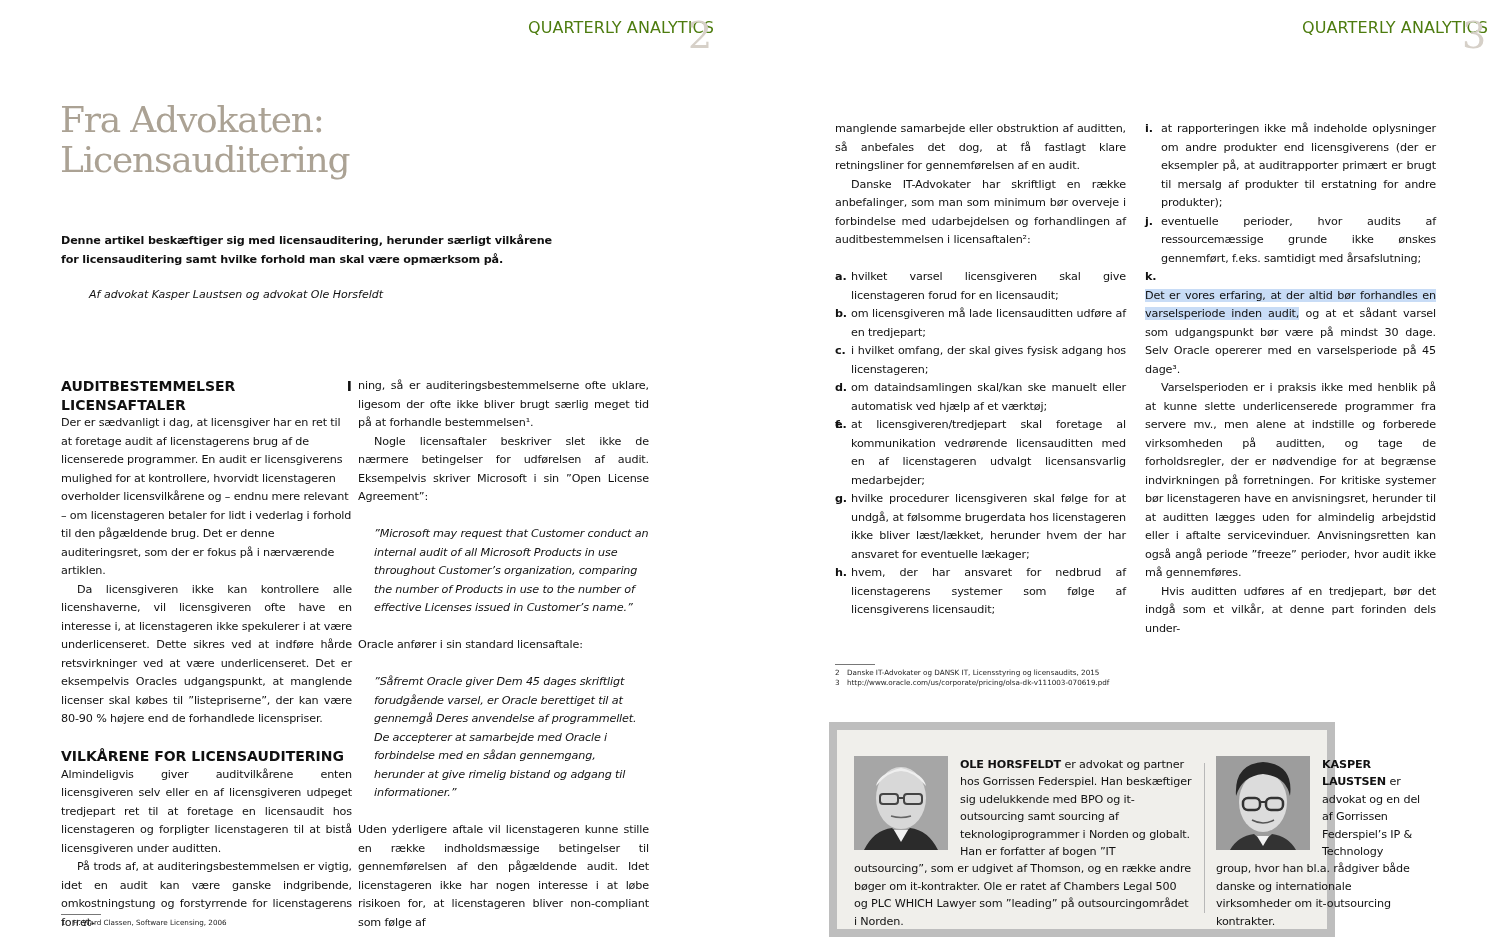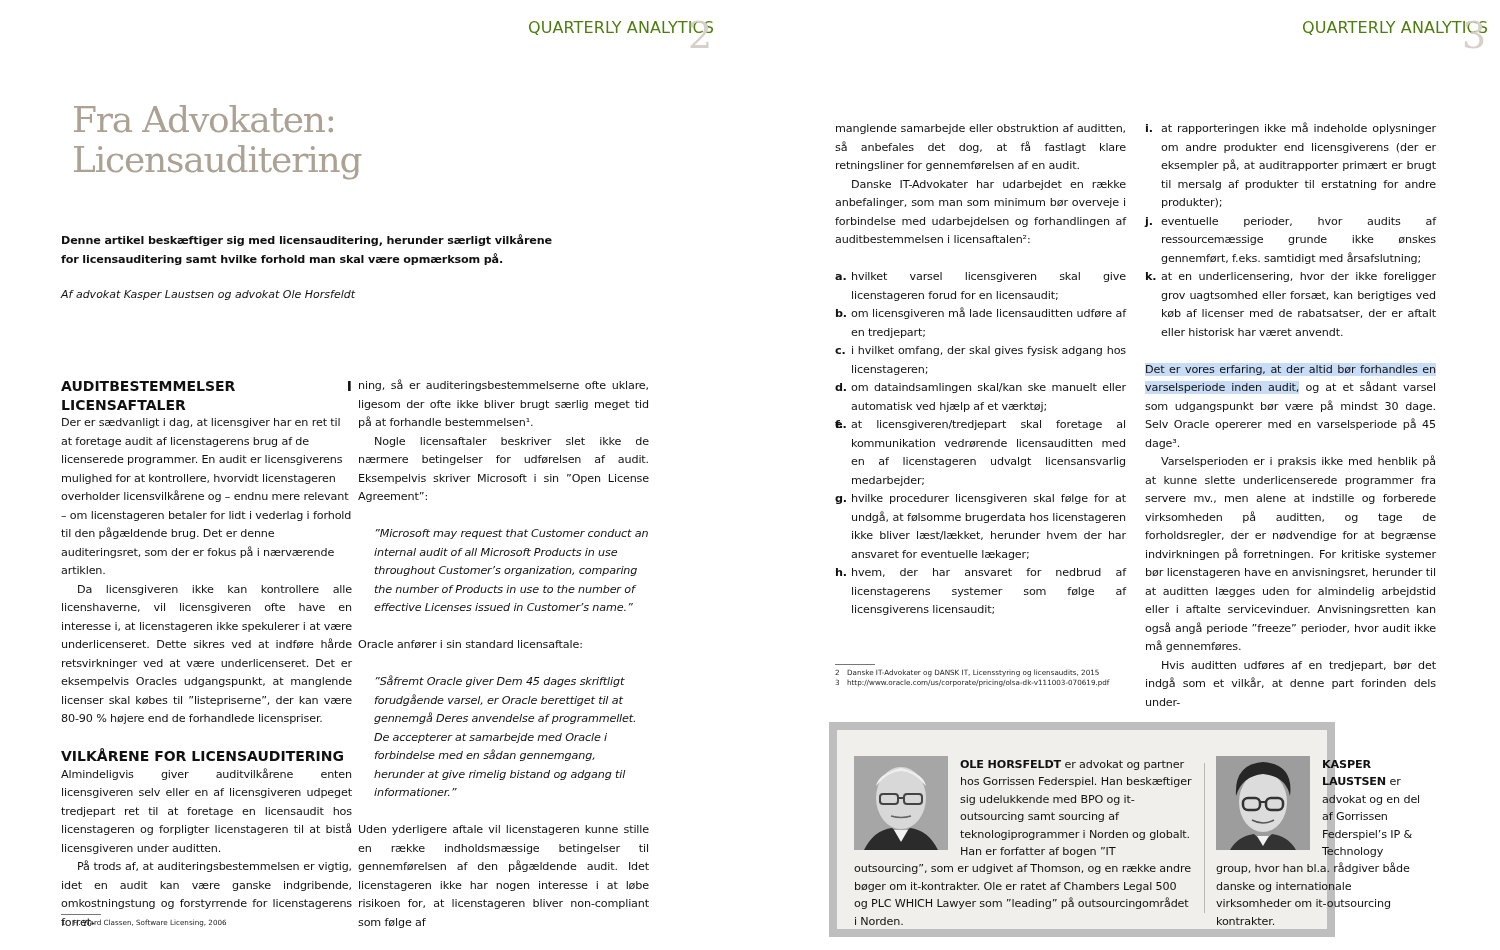--- a/index.html
+++ b/index.html
@@ -1,22 +1,22 @@
 <!DOCTYPE html>
 <html><head>
 <meta charset="utf-8">
 <style>
   html, body { margin:0; padding:0; background:#ffffff; }
   body { width:1500px; height:950px; position:relative; overflow:hidden; font-family:"DejaVu Sans", sans-serif; color:#111; }
   .abs { position:absolute; }
   .running-head { font-family:"DejaVu Sans", sans-serif; font-size:16px; letter-spacing:0.1px; color:#4d7c0f; }
   .page-num { font-family:"DejaVu Serif", serif; font-size:38px; color:#d6d0c8; line-height:1; }
-  .title { font-family:"DejaVu Serif", serif; font-size:36px; line-height:40px; color:#aba294; letter-spacing:-1.2px;margin-left:12px; }
+  .title { font-family:"DejaVu Serif", serif; font-size:36px; line-height:40px; color:#aba294; letter-spacing:-1.2px; }
   .lead { font-family:"DejaVu Sans", sans-serif; font-weight:bold; font-size:11.2px; line-height:19px; letter-spacing:-0.15px; }
-  .byline { font-style:italic; font-size:11px; }
+  .byline { font-style:italic; font-size:11px;margin-left:28px; }
   .col { font-size:11.2px; line-height:18.5px; letter-spacing:-0.15px; text-align:justify; }
   .col p { margin:0; }
   .col .indent { text-indent:16px; }
   .col h3 { margin:0; font-size:14px; line-height:18.5px; font-weight:bold; letter-spacing:0; }
   .quote { font-style:italic; padding-left:16px; text-align:left; margin:18.5px 0 !important; }
   .gap { height:18.5px; }
   .fn-rule { width:40px; border-top:1px solid #777; margin-bottom:3px; }
   .footnote { font-size:7.2px; line-height:10px; color:#222; }
   .footnote .num { display:inline-block; width:12px; }
   .list { margin:0; padding:0; list-style:none; }
@@ -71,21 +71,21 @@
   <p>Oracle anfører i sin standard licensaftale:</p>
   <p class="quote">”Såfremt Oracle giver Dem 45 dages skriftligt forudgående varsel, er Oracle berettiget til at gennemgå Deres anvendelse af programmellet. De accepterer at samarbejde med Oracle i forbindelse med en sådan gennemgang, herunder at give rimelig bistand og adgang til informationer.”</p>
   <p>Uden yderligere aftale vil licenstageren kunne stille en række indholdsmæssige betingelser til gennemførelsen af den pågældende audit. Idet licenstageren ikke har nogen interesse i at løbe risikoen for, at licenstageren bliver non-compliant som følge af</p>
 </div>
 
 <div class="abs running-head" style="left:1302px; top:18px;">QUARTERLY ANALYTICS</div>
 <div class="abs page-num" style="left:1462px; top:16px;">3</div>
 
 <div class="abs col" style="left:835px; top:120px; width:291px;">
   <p>manglende samarbejde eller obstruktion af auditten, så anbefales det dog, at få fastlagt klare retningsliner for gennemførelsen af en audit.</p>
-  <p class="indent">Danske IT-Advokater har udarbejdet en række anbefalinger, som man som minimum bør overveje i forbindelse med udarbejdelsen og forhandlingen af auditbestemmelsen i licensaftalen²:</p>
+  <p class="indent">Danske IT-Advokater har skriftligt en række anbefalinger, som man som minimum bør overveje i forbindelse med udarbejdelsen og forhandlingen af auditbestemmelsen i licensaftalen²:</p>
   <div class="gap"></div>
   <ul class="list">
     <li><span class="lbl">a.</span><span>hvilket varsel licensgiveren skal give licenstageren forud for en licensaudit;</span></li>
     <li><span class="lbl">b.</span><span>om licensgiveren må lade licensauditten udføre af en tredjepart;</span></li>
     <li><span class="lbl">c.</span><span>i hvilket omfang, der skal gives fysisk adgang hos licenstageren;</span></li>
     <li><span class="lbl">d.</span><span>om dataindsamlingen skal/kan ske manuelt eller automatisk ved hjælp af et værktøj;</span></li>
     <li><span class="lbl">e.</span></li>
     <li><span class="lbl">f.</span><span>at licensgiveren/tredjepart skal foretage al kommunikation vedrørende licensauditten med en af licenstageren udvalgt licensansvarlig medarbejder;</span></li>
     <li><span class="lbl">g.</span><span>hvilke procedurer licensgiveren skal følge for at undgå, at følsomme brugerdata hos licenstageren ikke bliver læst/lækket, herunder hvem der har ansvaret for eventuelle lækager;</span></li>
     <li><span class="lbl">h.</span><span>hvem, der har ansvaret for nedbrud af licenstagerens systemer som følge af licensgiverens licensaudit;</span></li>
@@ -99,21 +99,21 @@
   </div>
   <div class="footnote">
     <span class="num">3</span><span>http://www.oracle.com/us/corporate/pricing/olsa-dk-v111003-070619.pdf</span>
   </div>
 </div>
 
 <div class="abs col" style="left:1145px; top:120px; width:291px;">
   <ul class="list">
     <li><span class="lbl">i.</span><span>at rapporteringen ikke må indeholde oplysninger om andre produkter end licensgiverens (der er eksempler på, at auditrapporter primært er brugt til mersalg af produkter til erstatning for andre produkter);</span></li>
     <li><span class="lbl">j.</span><span>eventuelle perioder, hvor audits af ressourcemæssige grunde ikke ønskes gennemført, f.eks. samtidigt med årsafslutning;</span></li>
-    <li><span class="lbl">k.</span><span>at en underlicensering, hvor der ikke foreligger grov uagtsomhed eller forsæt, kan berigtiges ved køb af licenser med de rabatsatser, der er aftalt eller historisk har været anvendt.</span></li>
+    <li><span class="lbl">k.</span></li>
   </ul>
   <div class="gap"></div>
   <p><span class="hl">Det er vores erfaring, at der altid bør forhandles en varselsperiode inden audit,</span><span> og at et sådant varsel som udgangspunkt bør være på mindst 30 dage. Selv Oracle opererer med en varselsperiode på 45 dage³.</span></p>
   <p class="indent">Varselsperioden er i praksis ikke med henblik på at kunne slette underlicenserede programmer fra servere mv., men alene at indstille og forberede virksomheden på auditten, og tage de forholdsregler, der er nødvendige for at begrænse indvirkningen på forretningen. For kritiske systemer bør licenstageren have en anvisningsret, herunder til at auditten lægges uden for almindelig arbejdstid eller i aftalte servicevinduer. Anvisningsretten kan også angå periode ”freeze” perioder, hvor audit ikke må gennemføres.</p>
   <p class="indent">Hvis auditten udføres af en tredjepart, bør det indgå som et vilkår, at denne part forinden dels under-</p>
 </div>
 
 <div class="abs bio-box" style="left:829px; top:722px; width:506px; height:215px;">
   <div class="bio-inner">
     <div class="abs bio" style="left:17px; top:26px; width:338px;">

